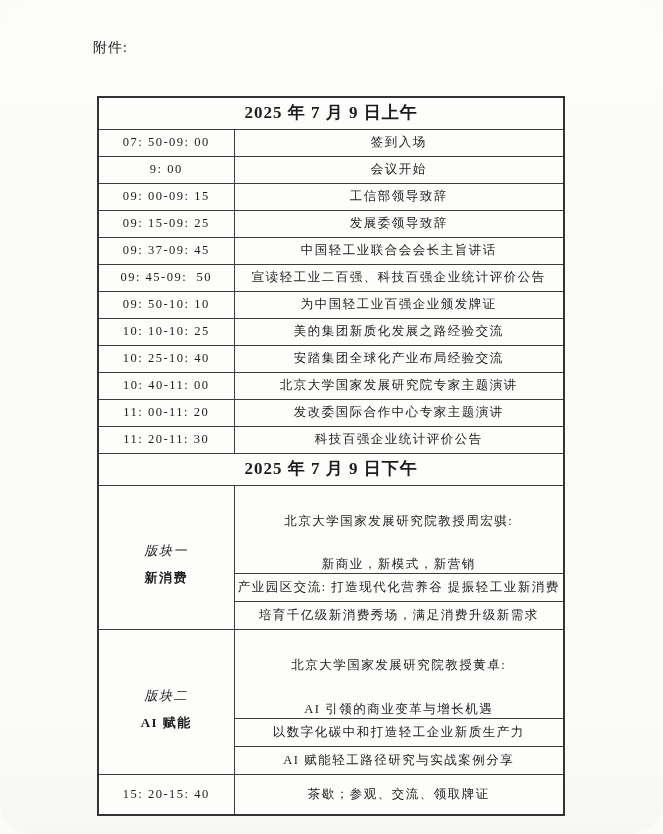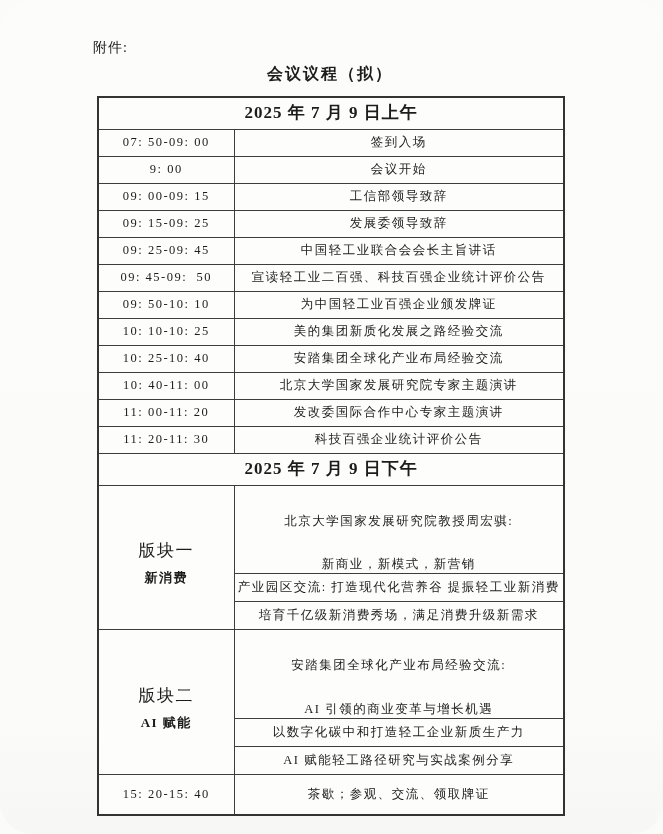--- a/index.html
+++ b/index.html
@@ -65,41 +65,41 @@
   td.cell-time {
     white-space: pre-wrap;
     letter-spacing: 0.5px;
     font-size: 12.5px;
   }
   td.cell-block {
     vertical-align: top;
     padding-top: 13px;
   }
   .block-name {
-    font-size: 17px;
+    font-size: 13px;
     letter-spacing: 1.5px;
     line-height: 15px;
+    font-style: italic;
   }
   .block-theme {
     font-size: 13px;
     font-weight: bold;
     letter-spacing: 1.5px;
     line-height: 15px;
     margin-top: 12px;
   }
   .two-line span { display: block; margin-top: 27px; }
 </style>
 </head>
 <body>
 
 <div class="page">
 
   <div class="attachment">附件:</div>
 
-  <div class="doc-title">会议议程（拟）</div>
 
   <table class="agenda">
     <colgroup>
         <col class="c-time">
         <col class="c-event">
       </colgroup>
 
     <tbody>
         <tr class="r-section">
       <td colspan="2">2025 年 7 月 9 日上午</td>
@@ -114,21 +114,21 @@
     </tr>
     <tr class="r-std">
       <td class="cell-time">09: 00-09: 15</td>
       <td class="cell-event">工信部领导致辞</td>
     </tr>
     <tr class="r-std">
       <td class="cell-time">09: 15-09: 25</td>
       <td class="cell-event">发展委领导致辞</td>
     </tr>
     <tr class="r-std">
-      <td class="cell-time">09: 25-09: 45</td>
+      <td class="cell-time">09: 37-09: 45</td>
       <td class="cell-event">中国轻工业联合会会长主旨讲话</td>
     </tr>
     <tr class="r-std">
       <td class="cell-time">09: 45-09:  50</td>
       <td class="cell-event">宣读轻工业二百强、科技百强企业统计评价公告</td>
     </tr>
     <tr class="r-std">
       <td class="cell-time">09: 50-10: 10</td>
       <td class="cell-event">为中国轻工业百强企业颁发牌证</td>
     </tr>
@@ -173,21 +173,21 @@
     <tr class="r-sub">
       <td class="cell-event">培育千亿级新消费秀场，满足消费升级新需求</td>
     </tr>
 
     <tr class="r-two">
       <td class="cell-block" rowspan="3">
         <div class="block-name">版块二</div>
         <div class="block-theme">AI 赋能</div>
       </td>
       <td class="cell-event two-line">
-        <span>安踏集团全球化产业布局经验交流:</span>
+        <span>北京大学国家发展研究院教授黄卓:</span>
         <span>AI 引领的商业变革与增长机遇</span>
       </td>
     </tr>
     <tr class="r-sub">
       <td class="cell-event">以数字化碳中和打造轻工企业新质生产力</td>
     </tr>
     <tr class="r-sub">
       <td class="cell-event">AI 赋能轻工路径研究与实战案例分享</td>
     </tr>
 

